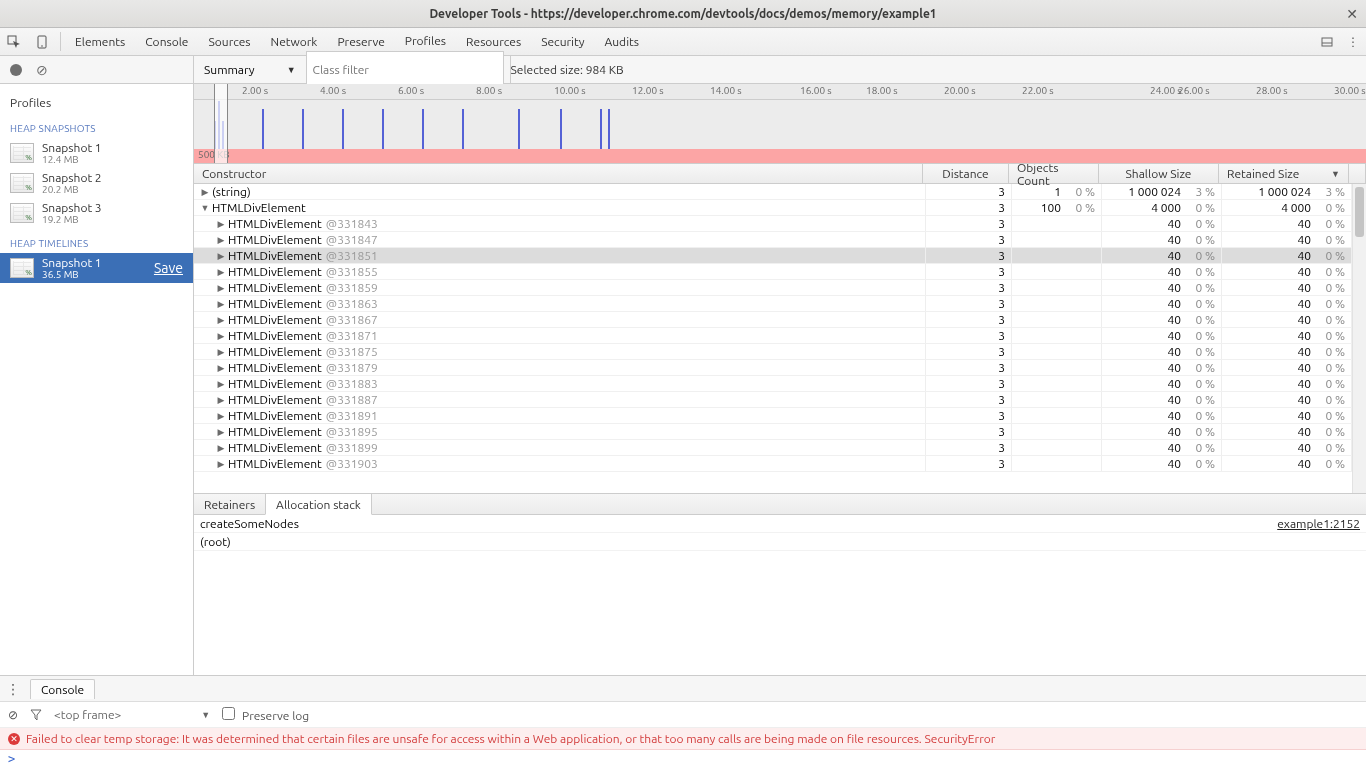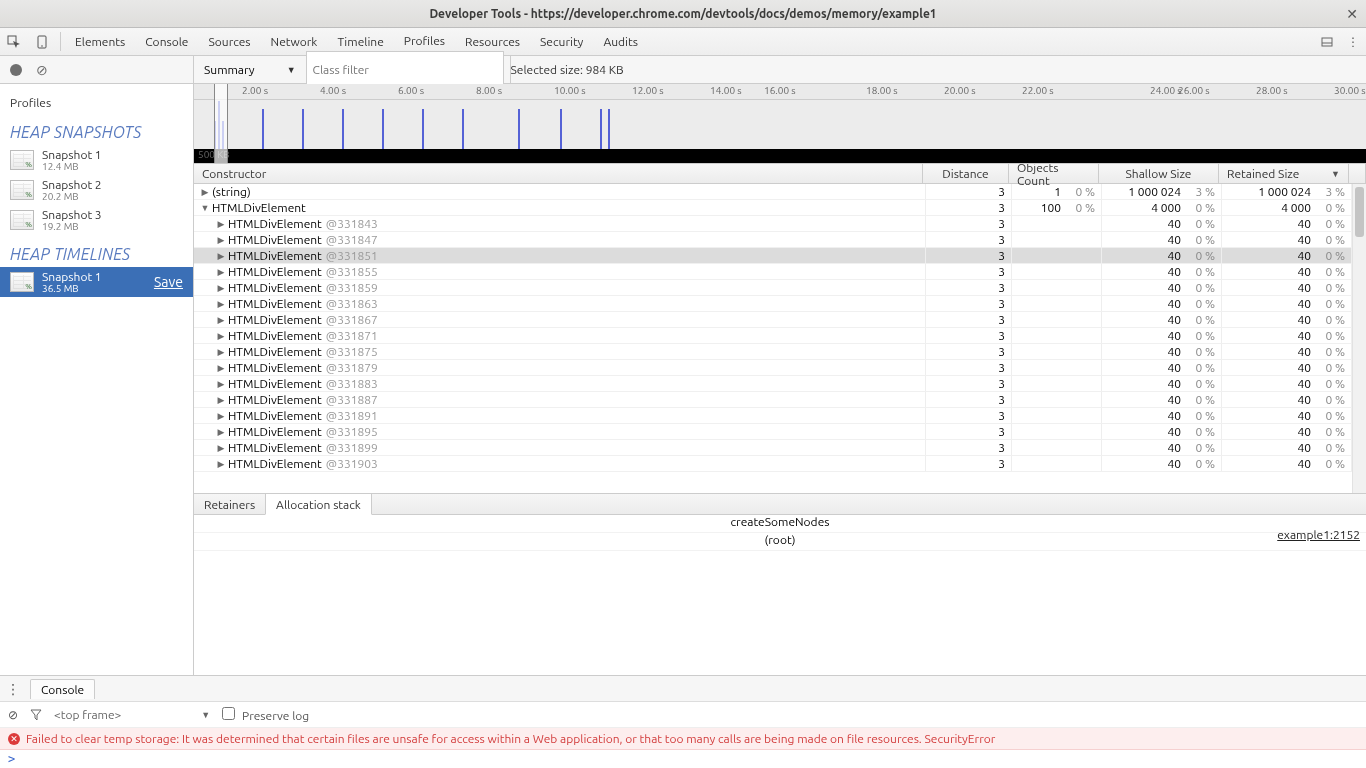--- a/index.html
+++ b/index.html
@@ -22,36 +22,36 @@
 .profiles-toolbar .noicon { font-size:14px; color:#6f6f6f; }
 .profiles-toolbar .summary { margin-left:10px; display:flex; align-items:center; gap:32px; cursor:pointer; }
 .profiles-toolbar .summary .caret { font-size:9px; color:#333; }
 .class-filter { margin-left:10px; height:37px; width:198px; border:1px solid #ccc; padding:0 6px; color:#000000; background:#fff; }
 .selected-size { color:#333; }
 .vrule { width:1px; height:28px; background:#ccc; margin-left:6px; }
 
 .main { flex:1; display:flex; min-height:0; }
 .sidebar { width:194px; border-right:1px solid #ccc; padding-top:6px; overflow:hidden; background:#fff; }
 .side-title { padding: 6px 10px 4px 10px; color:#333; }
-.side-section { color:#5a7bbf; font-size:16px; padding: 10px 10px 4px 10px; letter-spacing: .2px; font-style: italic; }
+.side-section { color:#5a7bbf; font-size:10px; padding: 10px 10px 4px 10px; letter-spacing: .2px; }
 .snap-item { display:flex; align-items:center; gap:8px; padding:3px 10px; cursor:pointer; }
 .snap-item .snicon { width:24px; height:20px; background:linear-gradient(#fefefe,#eaeaea); border:1px solid #bbb; position:relative; }
 .snap-item .snicon::after { content:""; position:absolute; left:2px; top:2px; right:2px; bottom:2px;
   background: repeating-linear-gradient(0deg,#c9c9c9 0 1px, transparent 1px 4px),
               repeating-linear-gradient(90deg,#c9c9c9 0 1px, transparent 1px 10px); opacity:.35; }
 .snap-item .snicon .pct { position:absolute; right:1px; bottom:0; font-size:8px; color:#2e6d2e; }
 .snap-meta { display:flex; flex-direction:column; }
 .snap-name { color:#333; }
 .snap-size { font-size:10px; color:#777; }
 .snap-item.selected { background:#3b6fb6; }
 .snap-item.selected .snap-name, .snap-item.selected .snap-size { color:#fff; }
 .snap-item .save { margin-left:auto; color:#fff; text-decoration:underline; font-size:14px; }
 
 .content { flex:1; display:flex; flex-direction:column; min-width:0; }
-.timeline { height:80px; border-bottom:1px solid #ccc; background:#000000; position:relative; }
+.timeline { height:80px; border-bottom:1px solid #ccc; background:#fca5a5; position:relative; }
 .timeline .ruler { position:absolute; top:0; left:0; right:0; height:16px; border-bottom:1px solid #ccc; background:#eaeaea; }
 .timeline .ticklbl { position:absolute; top:1px; font-size:10px; color:#666; }
 .timeline .lane { position:absolute; top:16px; left:0; right:0; bottom:14px; background:#ececec; }
 .timeline .bar { position:absolute; bottom:0; width:2px; background:#5562d6; }
 .timeline .footer { position:absolute; bottom:0; left:0; height:14px; font-size:10px; color:#666; padding-left:4px; }
 .timeline .selband { position:absolute; top:0; bottom:0; background:rgba(255,255,255,.7); border-left:1px solid #888; border-right:1px solid #888; }
 
 .grid-header { display:flex; height:20px; background:linear-gradient(#f7f7f7,#ececec); border-bottom:1px solid #ccc; align-items:flex-start; }
 .grid-header .gh { border-right:1px solid #ccc; height:100%; display:flex; align-items:center; padding:0 8px; color:#333; }
 .grid-header .gh.center { justify-content:center; }
@@ -77,21 +77,21 @@
 .right-split .v { flex:1; text-align:right; }
 .right-split .p { width:34px; text-align:right; color:#888; }
 .grid-scroll { position:absolute; right:0; top:0; bottom:0; width:14px; background:#f1f1f1; border-left:1px solid #e2e2e2; }
 .grid-scroll .thumb { position:absolute; top:3px; left:2px; right:2px; height:50px; background:#c4c4c4; border-radius:3px; }
 
 .detail-tabs { height:22px; background:linear-gradient(#f6f6f6,#ececec); border-top:1px solid #ccc; border-bottom:1px solid #ccc; display:flex; align-items:stretch; }
 .detail-tabs .dtab { padding:0 10px; display:flex; align-items:center; color:#333; cursor:pointer; }
 .detail-tabs .dtab.active { background:#fff; border:1px solid #ccc; border-bottom:1px solid #fff; margin-bottom:-1px; border-top:none; }
 
 .stacklist { height:160px; overflow:auto; }
-.stackrow { display:flex; height:18px; align-items:center; padding:0 6px; border-bottom:1px solid #f2f2f2;flex-direction:column; }
+.stackrow { display:flex; height:18px; align-items:center; padding:0 6px; border-bottom:1px solid #f2f2f2; }
 .stackrow .src { margin-left:auto; color:#222; text-decoration:underline; cursor:pointer; }
 
 .console-strip { border-top:1px solid #ccc; }
 .console-top { height:26px; display:flex; align-items:center; background:#f6f6f6; border-bottom:1px solid #ddd; }
 .console-top .cicon { width:26px; text-align:center; font-size:14px; color:#555; cursor:pointer; }
 .console-top .ctab { padding:3px 10px; background:#fcfcfc; border:1px solid #ccc; border-bottom:none; border-radius:2px 2px 0 0; margin-left:4px; }
 .console-filterbar { height:26px; display:flex; align-items:center; border-bottom:1px solid #eee; padding:0 8px; gap:12px; color:#555; }
 .console-filterbar .frame { color:#666; display:flex; align-items:center; gap:80px; cursor:pointer; }
 .console-filterbar input[type=checkbox] { margin-right:4px; }
 .console-msg { background:#fdeeee; color:#d23c3c; font-family: Menlo, Consolas, monospace; font-size:11px; padding:4px 8px; display:flex; align-items:center; gap:6px; border-bottom:1px solid #f6d0d0; }
@@ -120,21 +120,21 @@
         <rect x="3" y="1" width="8" height="12" rx="1" fill="none" stroke="#555"></rect>
         <circle cx="7" cy="11" r="0.8" fill="#555"></circle>
       </svg>
   </div>
   <div class="sep"></div>
   <div class="tabs" id="main-tabs">
       <div class="tab">Elements</div>
       <div class="tab">Console</div>
       <div class="tab">Sources</div>
       <div class="tab">Network</div>
-      <div class="tab">Timeline</div>
+      <div class="tab">Preserve</div>
       <div class="tab active">Profiles</div>
       <div class="tab">Resources</div>
       <div class="tab">Security</div>
       <div class="tab">Audits</div>
     </div>
   <div class="toolbar-right">
     <div class="tbicon">
       <svg width="14" height="14">
           <rect x="2" y="3" width="10" height="8" fill="none" stroke="#666"></rect>
           <line x1="2" y1="8" x2="12" y2="8" stroke="#666"></line>
@@ -208,21 +208,21 @@
   <div class="content">
     <div class="timeline">
       <div class="ruler" id="ruler">
           <span class="ticklbl" style="left: 48px;">2.00 s</span>
           <span class="ticklbl" style="left: 126px;">4.00 s</span>
           <span class="ticklbl" style="left: 204px;">6.00 s</span>
           <span class="ticklbl" style="left: 282px;">8.00 s</span>
           <span class="ticklbl" style="left: 360px;">10.00 s</span>
           <span class="ticklbl" style="left: 438px;">12.00 s</span>
           <span class="ticklbl" style="left: 516px;">14.00 s</span>
-          <span class="ticklbl" style="left: 570px;">16.00 s</span>
+          <span class="ticklbl" style="left: 606px;">16.00 s</span>
           <span class="ticklbl" style="left: 672px;">18.00 s</span>
           <span class="ticklbl" style="left: 750px;">20.00 s</span>
           <span class="ticklbl" style="left: 828px;">22.00 s</span>
           <span class="ticklbl" style="left: 956px;">24.00 s</span>
           <span class="ticklbl" style="left: 984px;">26.00 s</span>
           <span class="ticklbl" style="left: 1062px;">28.00 s</span>
           <span class="ticklbl" style="left: 1140px;">30.00 s</span>
         </div>
       <div class="lane" id="lane">
           <div class="bar" style="left: 20px; height: 28px;"></div>

